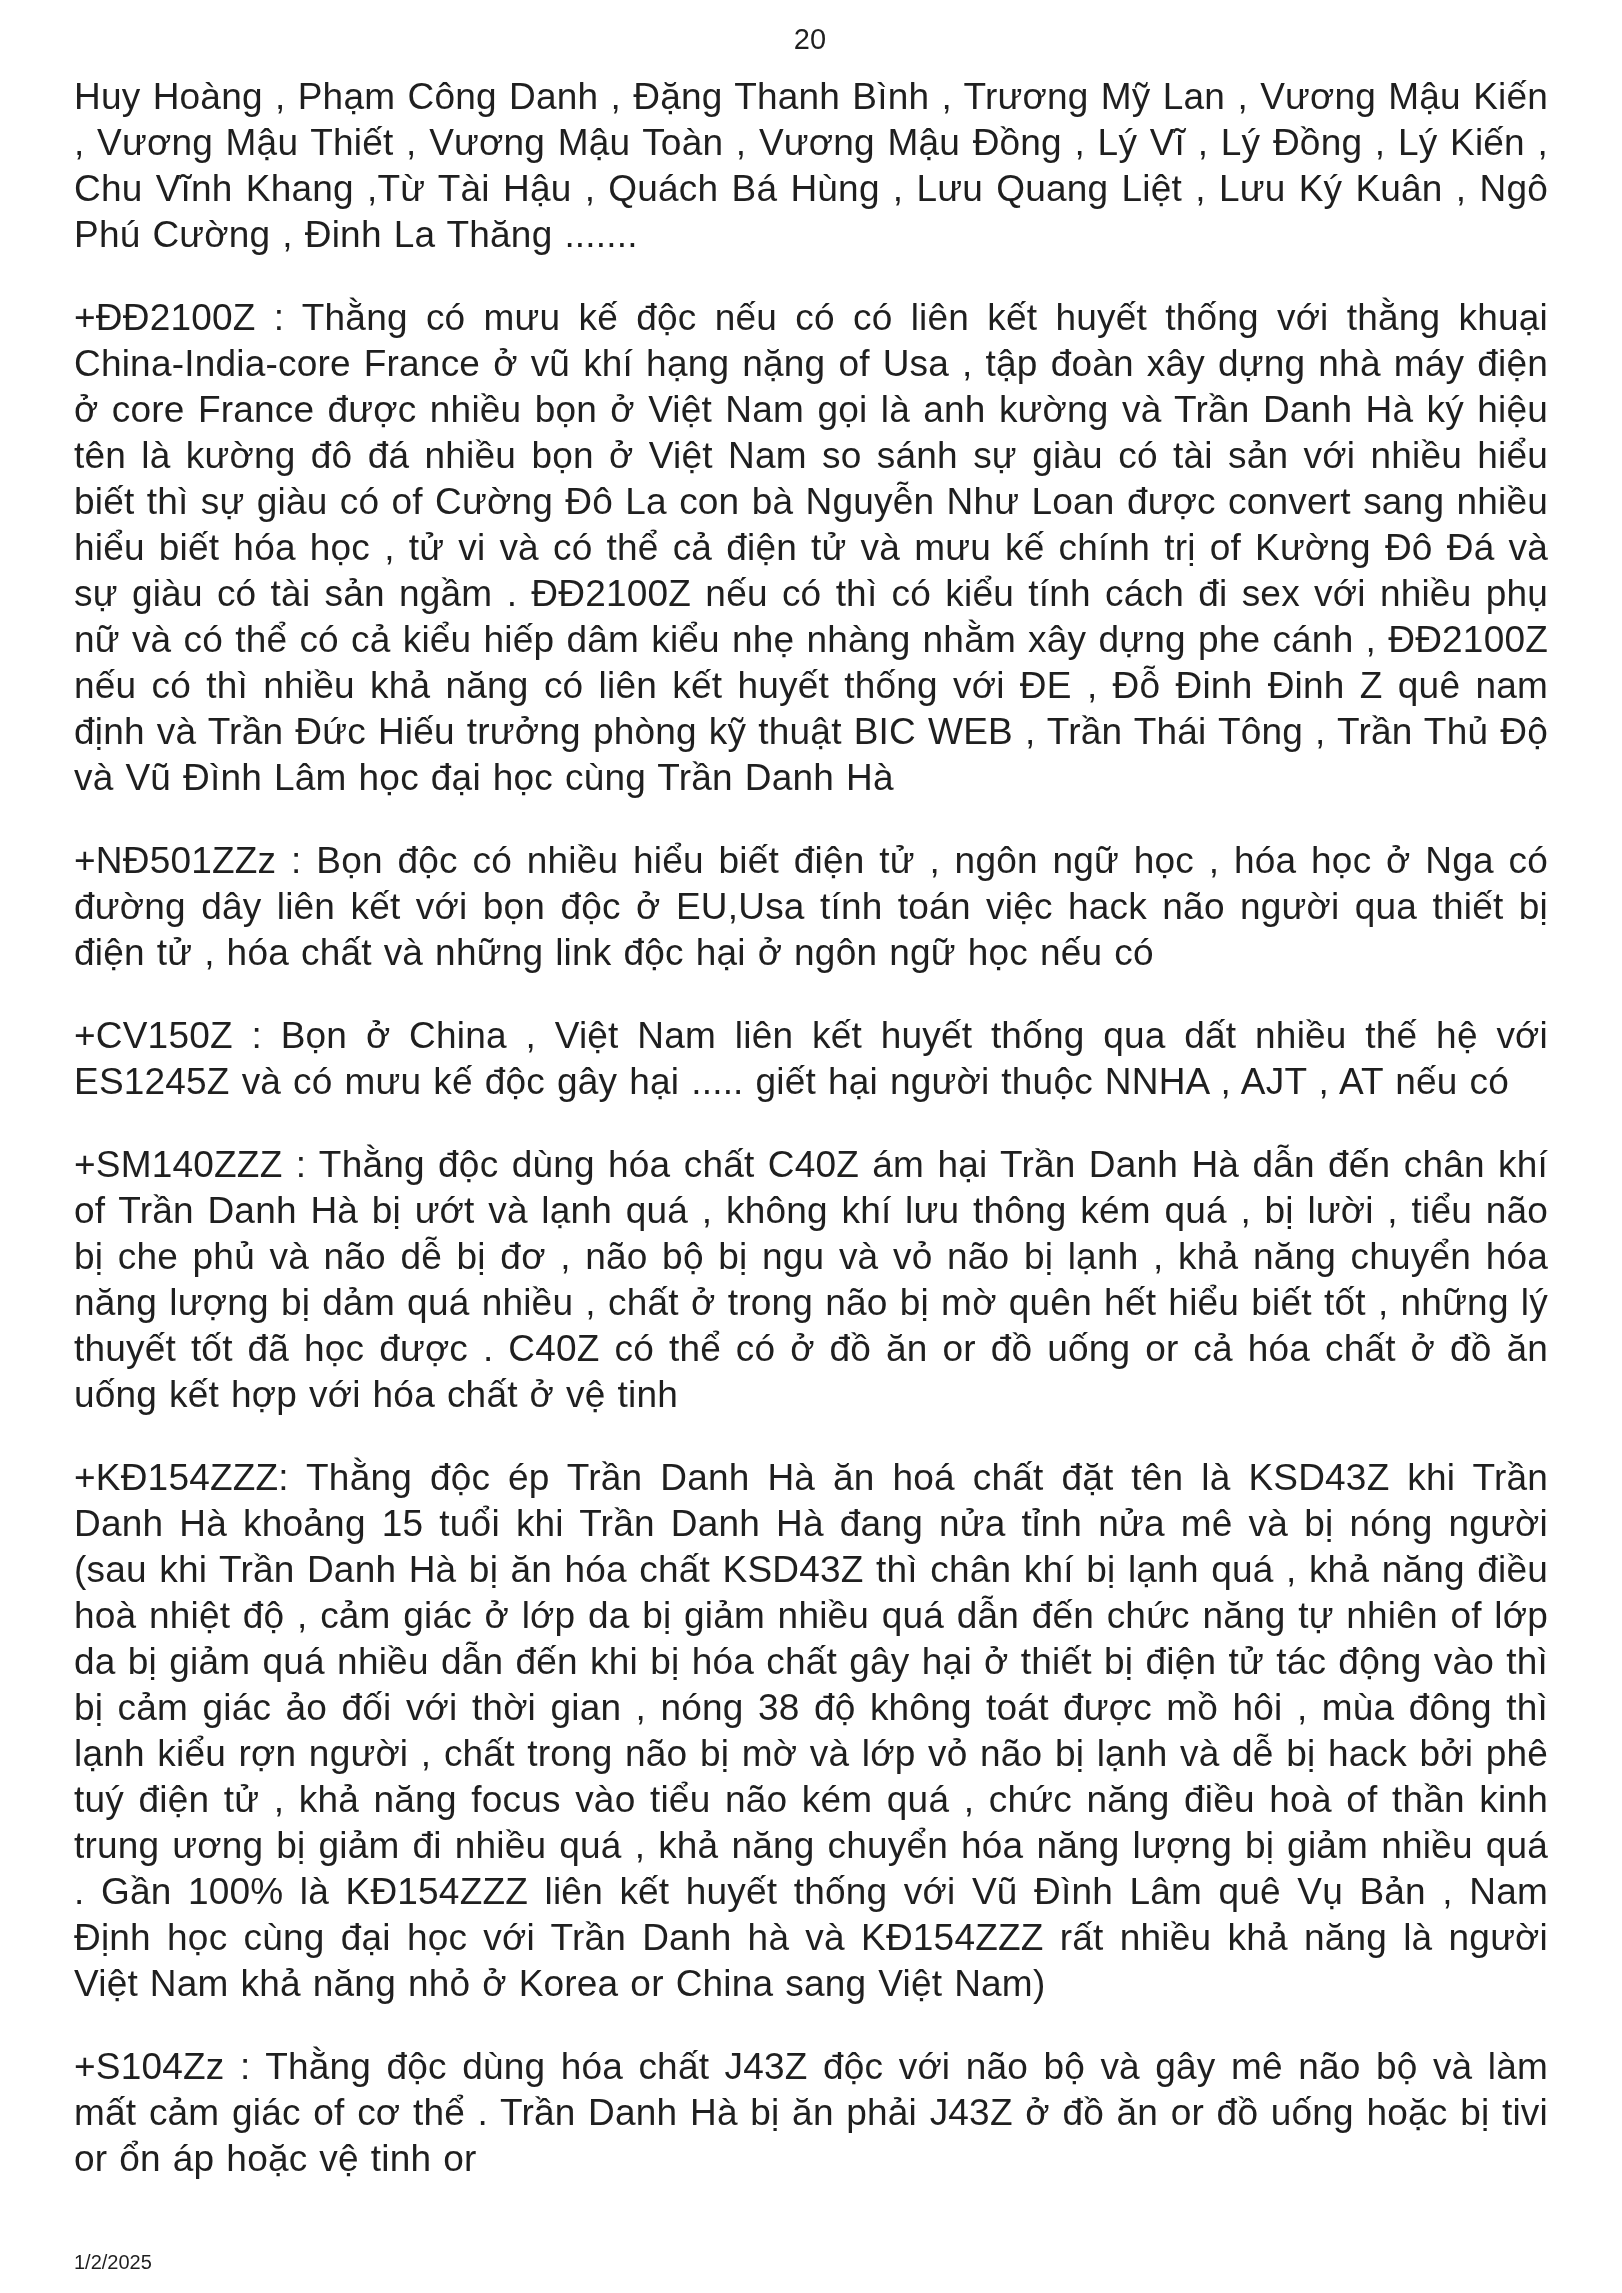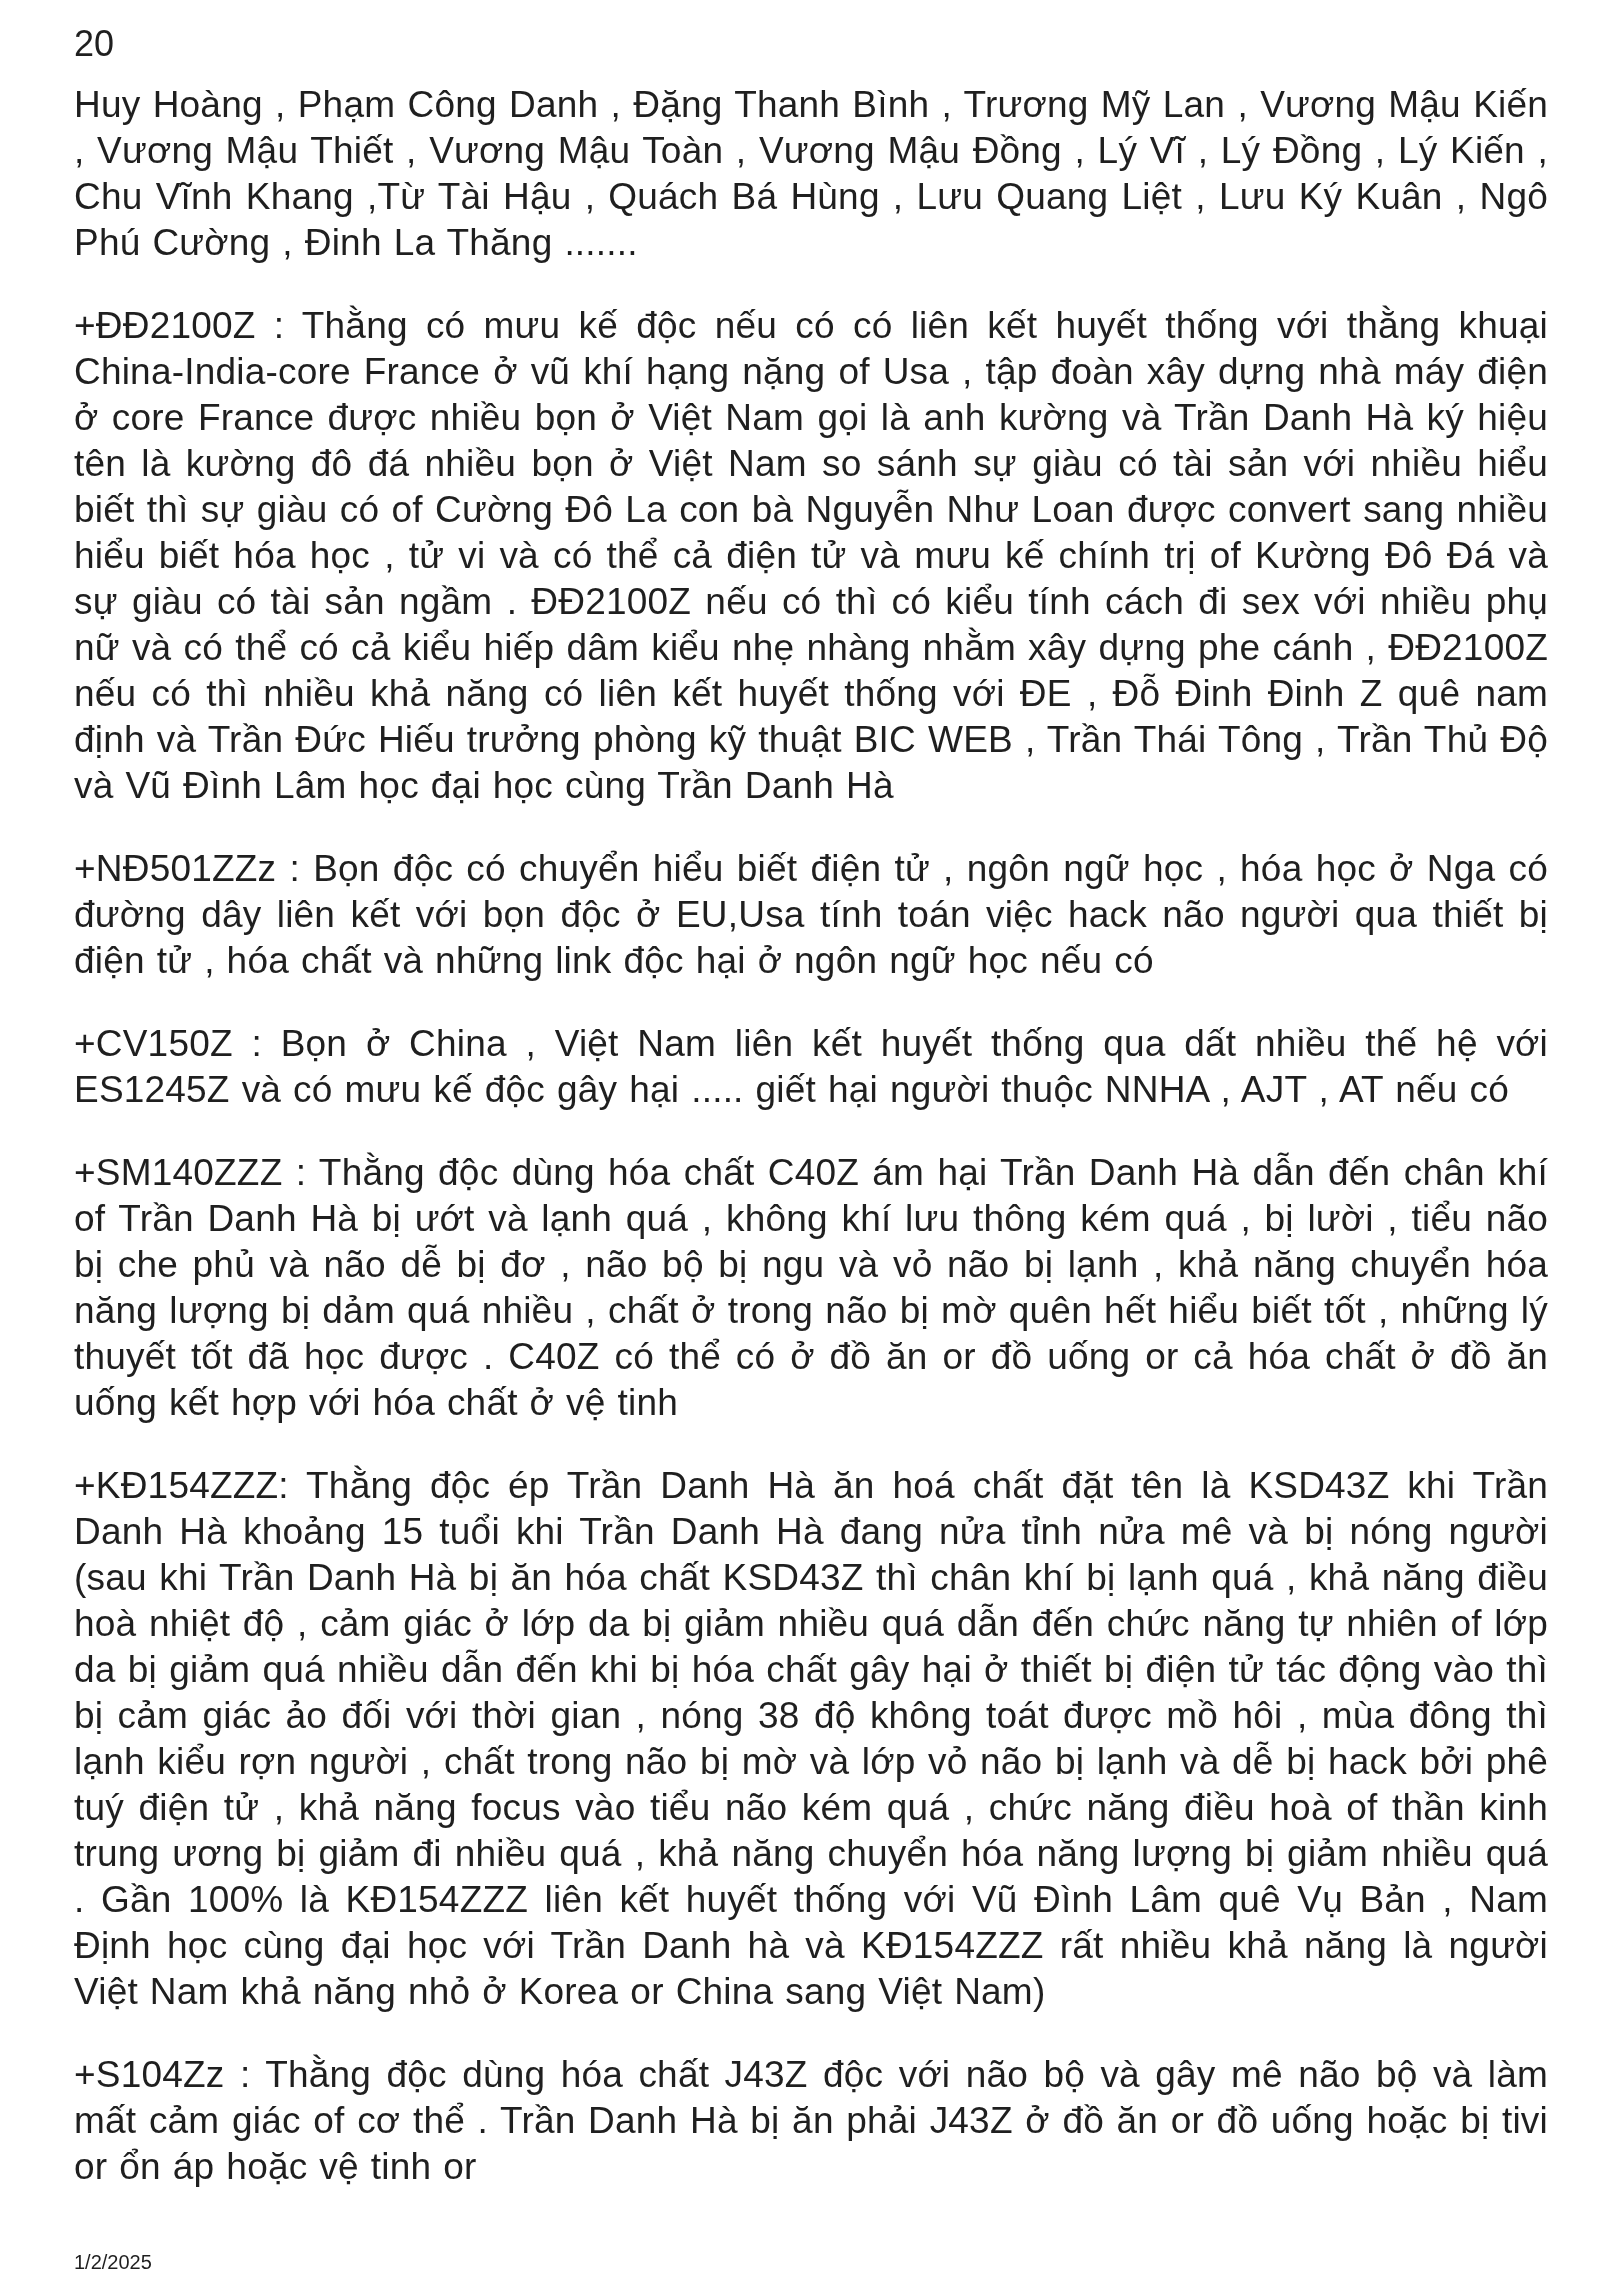--- a/index.html
+++ b/index.html
@@ -16,22 +16,22 @@
   .page {
     position: relative;
     width: 1622px;
     height: 2294px;
     box-sizing: border-box;
     padding: 21.6px 74px 0 74px;
     background: #ffffff;
     overflow: hidden;
   }
   .page-number {
-    text-align: left;
-    font-size: 36px;
+    text-align: center;
+    font-size: 29px;
     line-height: 1.2;
     margin: 0 2px 17.6px 0;
   }
   .content p {
     font-size: 37px;
     line-height: 46px;
     text-align: justify;
     margin: 0 0 37px 0;
     letter-spacing: 0.2px;
     word-spacing: 1.5px;
@@ -50,21 +50,21 @@
 <div class="page">
 
   <div class="page-number">20</div>
 
   <div class="content">
     <p>Huy Hoàng , Phạm Công Danh , Đặng Thanh Bình , Trương Mỹ Lan , Vương Mậu Kiến , Vương Mậu Thiết , Vương Mậu Toàn , Vương Mậu Đồng , Lý Vĩ , Lý Đồng , Lý Kiến , Chu Vĩnh Khang ,Từ Tài Hậu , Quách Bá Hùng , Lưu Quang Liệt , Lưu Ký Kuân , Ngô Phú Cường , Đinh La Thăng .......</p>
 
 
     <p>+ĐĐ2100Z : Thằng có mưu kế độc nếu có có liên kết huyết thống với thằng khuại China-India-core France ở vũ khí hạng nặng of Usa , tập đoàn xây dựng nhà máy điện ở core France được nhiều bọn ở Việt Nam gọi là anh kường và Trần Danh Hà ký hiệu tên là kường đô đá nhiều bọn ở Việt Nam so sánh sự giàu có tài sản với nhiều hiểu biết thì sự giàu có of Cường Đô La con bà Nguyễn Như Loan được convert sang nhiều hiểu biết hóa học , tử vi và có thể cả điện tử và mưu kế chính trị of Kường Đô Đá và sự giàu có tài sản ngầm . ĐĐ2100Z nếu có thì có kiểu tính cách đi sex với nhiều phụ nữ và có thể có cả kiểu hiếp dâm kiểu nhẹ nhàng nhằm xây dựng phe cánh , ĐĐ2100Z nếu có thì nhiều khả năng có liên kết huyết thống với ĐE , Đỗ Đinh Đinh Z quê nam định và Trần Đức Hiếu trưởng phòng kỹ thuật BIC WEB , Trần Thái Tông , Trần Thủ Độ và Vũ Đình Lâm học đại học cùng Trần Danh Hà</p>
 
-    <p>+NĐ501ZZz : Bọn độc có chuyển hiểu biết điện tử , ngôn ngữ học , hóa học ở Nga có đường dây liên kết với bọn độc ở EU,Usa tính toán việc hack não người qua thiết bị điện tử , hóa chất và những link độc hại ở ngôn ngữ học nếu có</p>
+    <p>+NĐ501ZZz : Bọn độc có nhiều hiểu biết điện tử , ngôn ngữ học , hóa học ở Nga có đường dây liên kết với bọn độc ở EU,Usa tính toán việc hack não người qua thiết bị điện tử , hóa chất và những link độc hại ở ngôn ngữ học nếu có</p>
 
     <p>+CV150Z : Bọn ở China , Việt Nam liên kết huyết thống qua dất nhiều thế hệ với ES1245Z và có mưu kế độc gây hại ..... giết hại người thuộc NNHA , AJT , AT nếu có</p>
 
     <p>+SM140ZZZ : Thằng độc dùng hóa chất C40Z ám hại Trần Danh Hà dẫn đến chân khí of Trần Danh Hà bị ướt và lạnh quá , không khí lưu thông kém quá , bị lười , tiểu não bị che phủ và não dễ bị đơ , não bộ bị ngu và vỏ não bị lạnh , khả năng chuyển hóa năng lượng bị dảm quá nhiều , chất ở trong não bị mờ quên hết hiểu biết tốt , những lý thuyết tốt đã học được . C40Z có thể có ở đồ ăn or đồ uống or cả hóa chất ở đồ ăn uống kết hợp với hóa chất ở vệ tinh</p>
 
     <p>+KĐ154ZZZ: Thằng độc ép Trần Danh Hà ăn hoá chất đặt tên là KSD43Z khi Trần Danh Hà khoảng 15 tuổi khi Trần Danh Hà đang nửa tỉnh nửa mê và bị nóng người (sau khi Trần Danh Hà bị ăn hóa chất KSD43Z thì chân khí bị lạnh quá , khả năng điều hoà nhiệt độ , cảm giác ở lớp da bị giảm nhiều quá dẫn đến chức năng tự nhiên of lớp da bị giảm quá nhiều dẫn đến khi bị hóa chất gây hại ở thiết bị điện tử tác động vào thì bị cảm giác ảo đối với thời gian , nóng 38 độ không toát được mồ hôi , mùa đông thì lạnh kiểu rợn người , chất trong não bị mờ và lớp vỏ não bị lạnh và dễ bị hack bởi phê tuý điện tử , khả năng focus vào tiểu não kém quá , chức năng điều hoà of thần kinh trung ương bị giảm đi nhiều quá , khả năng chuyển hóa năng lượng bị giảm nhiều quá . Gần 100% là KĐ154ZZZ liên kết huyết thống với Vũ Đình Lâm quê Vụ Bản , Nam Định học cùng đại học với Trần Danh hà và KĐ154ZZZ rất nhiều khả năng là người Việt Nam khả năng nhỏ ở Korea or China sang Việt Nam)</p>
 
     <p>+S104Zz : Thằng độc dùng hóa chất J43Z độc với não bộ và gây mê não bộ và làm mất cảm giác of cơ thể .  Trần Danh Hà bị ăn phải J43Z ở đồ ăn or đồ uống hoặc bị tivi or ổn áp hoặc vệ tinh or</p>
   </div>
 

